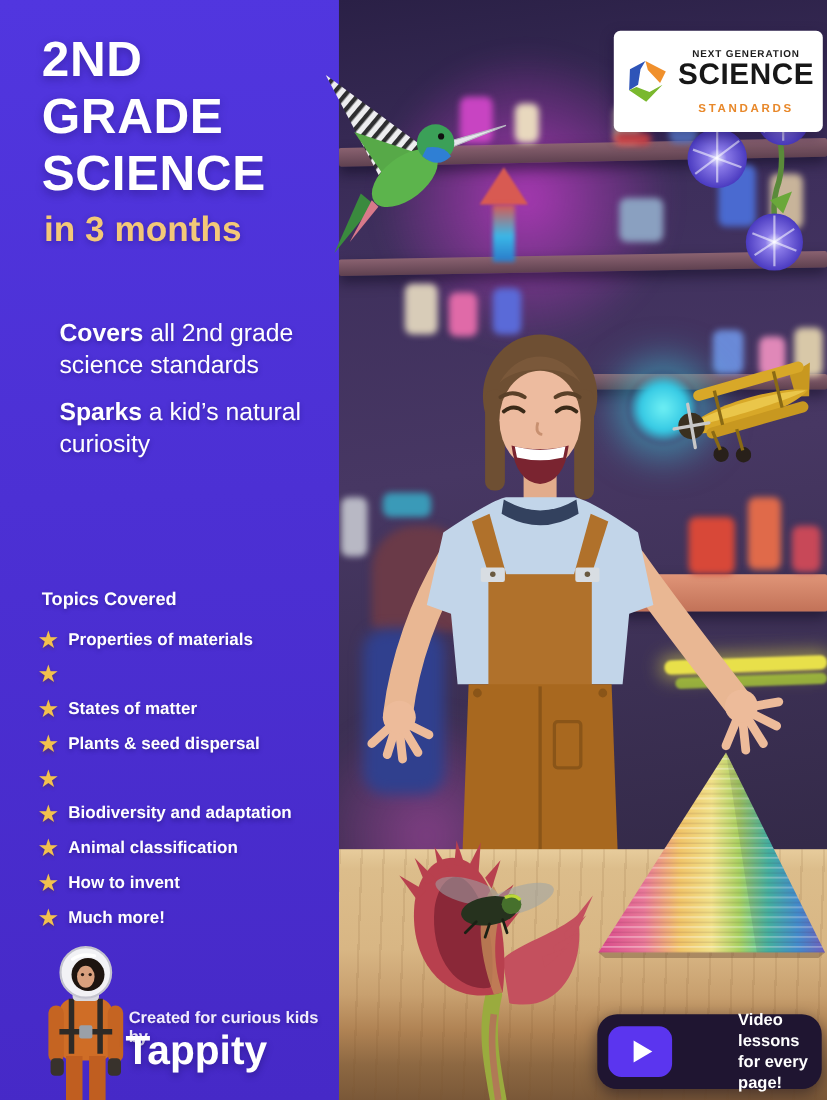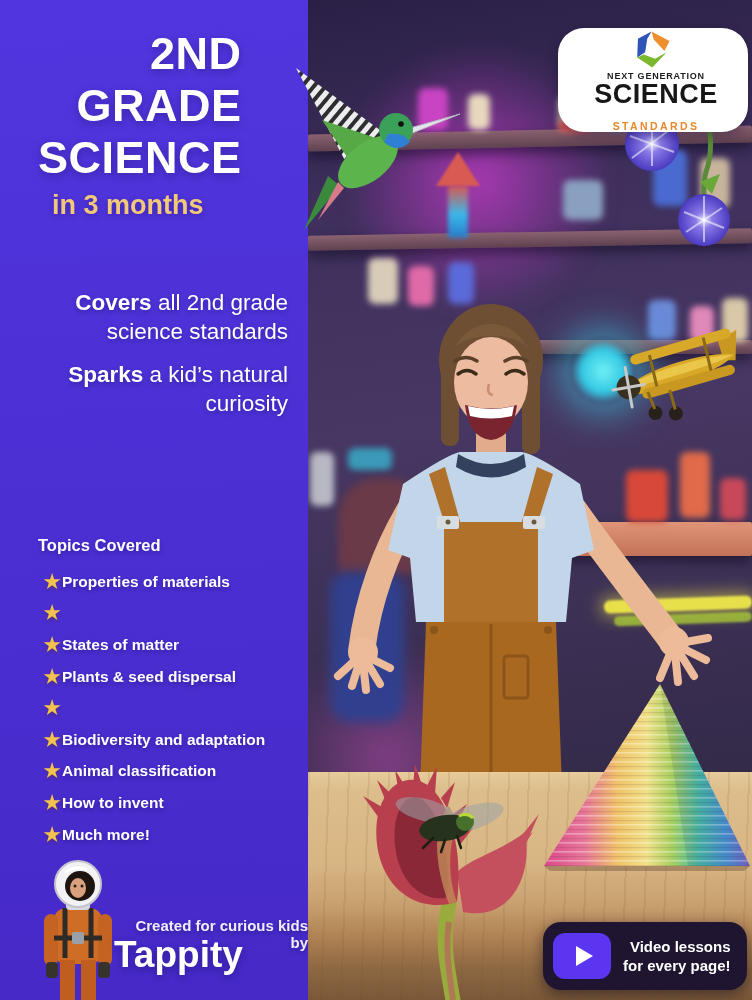--- a/index.html
+++ b/index.html
@@ -1,27 +1,27 @@
 <!DOCTYPE html>
 <html><head>
 <meta charset="utf-8">
 <style>
   html,body{margin:0;padding:0;background:#222;}
   .poster{position:relative;width:752px;height:1000px;overflow:hidden;
-    font-family:"Liberation Sans",sans-serif;background:#4D33D9;text-align:right;}
+    font-family:"Liberation Sans",sans-serif;background:#4D33D9;}
 
   
   .left-panel{position:absolute;left:0;top:0;width:308px;height:1000px;
     background:linear-gradient(178deg,#5136DF 0%,#4C30D4 45%,#4629C7 100%);z-index:2;}
   .title{position:absolute;left:38px;top:28px;color:#fff;font-weight:800;
     font-size:45px;line-height:52px;letter-spacing:.5px;
     text-shadow:0 3px 8px rgba(20,10,80,.35);}
   .subtitle{position:absolute;left:40px;top:190px;color:#F3C878;font-weight:700;
-    font-size:27px;text-shadow:0 2px 6px rgba(20,10,80,.3);margin-left:12px;}
-  .benefits{position:absolute;left:32px;top:288px;width:256px;color:#fff;
+    font-size:32px;text-shadow:0 2px 6px rgba(20,10,80,.3);}
+  .benefits{position:absolute;left:54px;top:288px;width:256px;color:#fff;
     font-size:22.5px;line-height:29px;text-shadow:0 2px 5px rgba(20,10,80,.35);}
   .benefits p{margin:0 0 14px 0;font-weight:500;}
   .benefits strong{font-weight:800;}
   .topics-title{position:absolute;left:38px;top:536px;color:#fff;font-weight:800;
     font-size:16.5px;text-shadow:0 2px 4px rgba(20,10,80,.35);}
   .topics{position:absolute;left:34px;top:566px;}
   .topic{display:flex;align-items:center;height:31.6px;}
   .topic .star{width:28px;font-size:22px;color:#F2C14E;line-height:1;
     text-shadow:0 2px 3px rgba(90,50,10,.35);}
   .topic .txt{color:#fff;font-weight:700;font-size:15.5px;
@@ -53,30 +53,30 @@
     background:linear-gradient(180deg,#D85A52 0%,#3AB8E8 55%,#2a79c8 100%);
     filter:blur(2px);}
   .rod{position:absolute;border-radius:6px;filter:blur(1px);}
   .table{position:absolute;left:0;top:772px;width:444px;height:228px;
     background:linear-gradient(180deg,#e7cc9c 0%,#dcbd8b 8%,#d8b684 40%,#c8a06f 58%,#b08354 72%,#8d6842 86%,#7a5838 100%);}
   .table:before{content:"";position:absolute;inset:0;
     background:repeating-linear-gradient(92deg,rgba(120,80,40,.12) 0 2px,rgba(0,0,0,0) 2px 20px);}
   .scene-svg{position:absolute;}
 
   
-  .ngss-badge{position:absolute;left:558px;top:28px;width:190px;height:104px;
-    background:#fff;border-radius:26px;z-index:6;display:flex;align-items:center;
-    padding:0 8px 0 8px;box-sizing:border-box;box-shadow:0 4px 12px rgba(20,10,50,.35);flex-direction:column;}
+  .ngss-badge{position:absolute;left:558px;top:28px;width:190px;height:92px;
+    background:#fff;border-radius:6px;z-index:6;display:flex;align-items:center;
+    padding:0 8px 0 8px;box-sizing:border-box;box-shadow:0 4px 12px rgba(20,10,50,.35);}
   .ngss-text{margin-left:6px;display:flex;flex-direction:column;align-items:center;}
   .ngss-l1{font-size:9px;font-weight:800;color:#1c1c1c;letter-spacing:.8px;white-space:nowrap;}
   .ngss-l2{font-size:27px;font-weight:800;color:#171717;letter-spacing:.5px;line-height:1.0;}
   .ngss-l3{font-size:10.5px;font-weight:800;color:#E8882A;letter-spacing:2.4px;margin-top:12px;}
   .video-badge{position:absolute;left:543px;top:922px;width:204px;height:68px;
     background:#1F1531;border-radius:18px;z-index:6;display:flex;align-items:center;
-    box-shadow:0 4px 14px rgba(10,5,25,.5);}
+    box-shadow:0 4px 14px rgba(10,5,25,.5);gap:48px;}
   .play-btn{margin-left:10px;width:58px;height:46px;background:#5B35EF;border-radius:12px;
     display:flex;align-items:center;justify-content:center;flex:0 0 auto;}
   .play-tri{width:0;height:0;border-left:17px solid #fff;
     border-top:10px solid transparent;border-bottom:10px solid transparent;margin-left:4px;}
   .video-text{margin-left:12px;color:#fff;font-size:15px;font-weight:700;line-height:19px;}
 
   .hummingbird{position:absolute;left:288px;top:58px;z-index:4;}
 </style>
 </head>
 <body>

